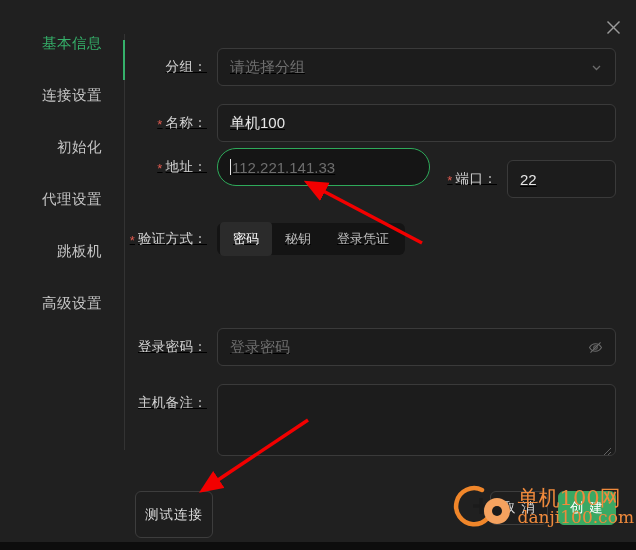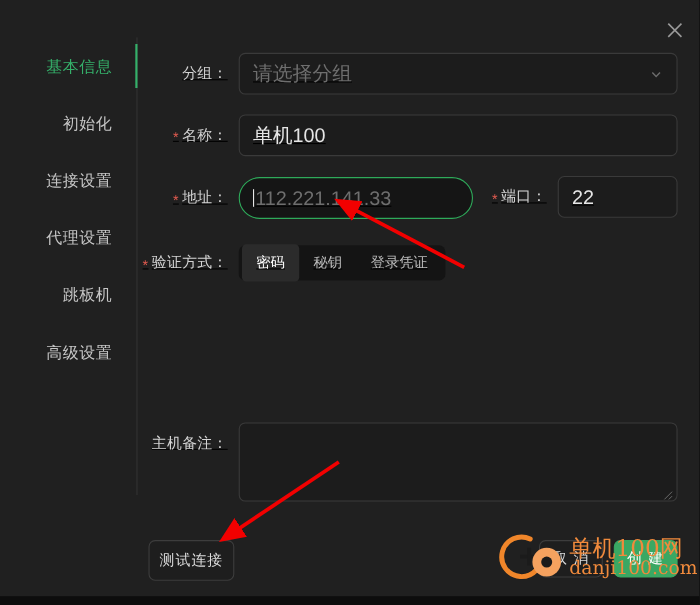--- a/index.html
+++ b/index.html
@@ -38,21 +38,20 @@
     top: 34px;
     width: 125px;
     height: 416px;
     border-right: 1px solid #333;
     box-sizing: border-box;
   }
   .side-item {
     position: relative;
     height: 52px;
     display: flex;
-    align-items: center;
     justify-content: flex-end;
     padding-right: 22px;
     color: #c6c6c6;
     font-size: 14.5px;
     letter-spacing: .5px;
     cursor: pointer;
     box-sizing: border-box;
   }
   .side-item.active { color: #35b06a; }
   .side-item.active::after {
@@ -101,21 +100,21 @@
   .field {
     background: #1c1c1c;
     border: 1px solid #3a3a3a;
     border-radius: 6px;
     height: 38px;
     display: flex;
     align-items: center;
     padding: 0 12px;
     box-sizing: border-box;
     color: #e6e6e6;
-    font-size: 18px;
+    font-size: 15px;
   }
   .field.ph { color: #6e6e6e; }
   .field.focused {
     border-color: #2eaa5a;
     background: #151515;
     border-radius: 19px;
   }
   .caret {
     display: inline-block;
     width: 1px;
@@ -235,24 +234,24 @@
       <line x1="1.5" y1="1.5" x2="13.5" y2="13.5" stroke="#9a9a9a" stroke-width="1.4"></line>
       <line x1="13.5" y1="1.5" x2="1.5" y2="13.5" stroke="#9a9a9a" stroke-width="1.4"></line>
     </svg>
   </div>
 
   <div class="sidebar">
     <div class="side-item active">
       <span>基本信息</span>
     </div>
     <div class="side-item">
+      <span>连接设置</span>
+    </div>
+    <div class="side-item">
       <span>初始化</span>
-    </div>
-    <div class="side-item">
-      <span>连接设置</span>
     </div>
     <div class="side-item">
       <span>代理设置</span>
     </div>
     <div class="side-item">
       <span>跳板机</span>
     </div>
     <div class="side-item">
       <span>高级设置</span>
     </div>
@@ -272,21 +271,21 @@
       </div>
     </div>
 
     <div class="row" style="top:70px; width:491px;">
       <div class="label"><span class="req">*</span><span>名称：</span></div>
       <div class="field grow">
         <span>单机100</span>
       </div>
     </div>
 
-    <div class="row" style="top:127px; width:305px;">
+    <div class="row" style="top:114px; width:305px;">
       <div class="label"><span class="req">*</span><span>地址：</span></div>
       <div class="field ph focused grow">
         <span class="caret"></span>
           <span>112.221.141.33</span>
       </div>
     </div>
     <div class="row" style="top:126px; left:312px; width:179px;">
       <div class="label" style="width:70px;"><span class="req">*</span><span>端口：</span></div>
       <div class="field grow">
         <span>22</span>
@@ -296,34 +295,47 @@
     <div class="row" style="top:189px;">
       <div class="label"><span class="req">*</span><span>验证方式：</span></div>
       <div class="tabgroup">
         <div class="tab active">密码</div>
         <div class="tab">秘钥</div>
         <div class="tab">登录凭证</div>
       </div>
     </div>
 
 
+    <div class="row" style="top:294px; width:491px;">
+      <div class="label">登录密码：</div>
+      <div class="field ph grow">
+        <span class="grow">登录密码</span>
+        <span class="eye">
+          <svg width="15" height="15" viewBox="0 0 16 16">
+            <path d="M1.6 8s2.4-4 6.4-4 6.4 4 6.4 4-2.4 4-6.4 4S1.6 8 1.6 8z" fill="none" stroke="#6b6b6b" stroke-width="1.1"></path>
+            <circle cx="8" cy="8" r="1.9" fill="none" stroke="#6b6b6b" stroke-width="1.1"></circle>
+            <line x1="2.6" y1="13.4" x2="13.4" y2="2.6" stroke="#6b6b6b" stroke-width="1.2"></line>
+          </svg>
+        </span>
+      </div>
+    </div>
 
     <div class="row" style="top:350px; width:491px; align-items:flex-start;">
       <div class="label" style="line-height:38px;">主机备注：</div>
       <div class="textarea grow" style="height:72px;">
         <span class="resize-grip">
           <svg width="10" height="10" viewBox="0 0 10 10">
             <line x1="9" y1="2" x2="2" y2="9" stroke="#6b6b6b" stroke-width="0.9"></line>
             <line x1="9" y1="6" x2="6" y2="9" stroke="#6b6b6b" stroke-width="0.9"></line>
           </svg>
         </span>
       </div>
     </div>
 
-    <div class="btn btn-ghost" style="position:absolute; left:10px; top:457px; width:78px; height:37px;">测试连接</div>
+    <div class="btn btn-ghost" style="position:absolute; left:10px; top:457px; width:78px; height:47px;">测试连接</div>
     <div class="btn btn-ghost" style="position:absolute; left:365px; top:457px; width:58px; height:34px;">取 消</div>
     <div class="btn btn-primary" style="position:absolute; left:433px; top:457px; width:58px; height:34px;">创 建</div>
   </div>
 
   <svg class="anno">
     <defs>
       <marker id="ah" markerWidth="7" markerHeight="7" refX="5.6" refY="3" orient="auto">
         <polygon points="0,0 7,3 0,6" fill="#f20000"></polygon>
       </marker>
     </defs>

